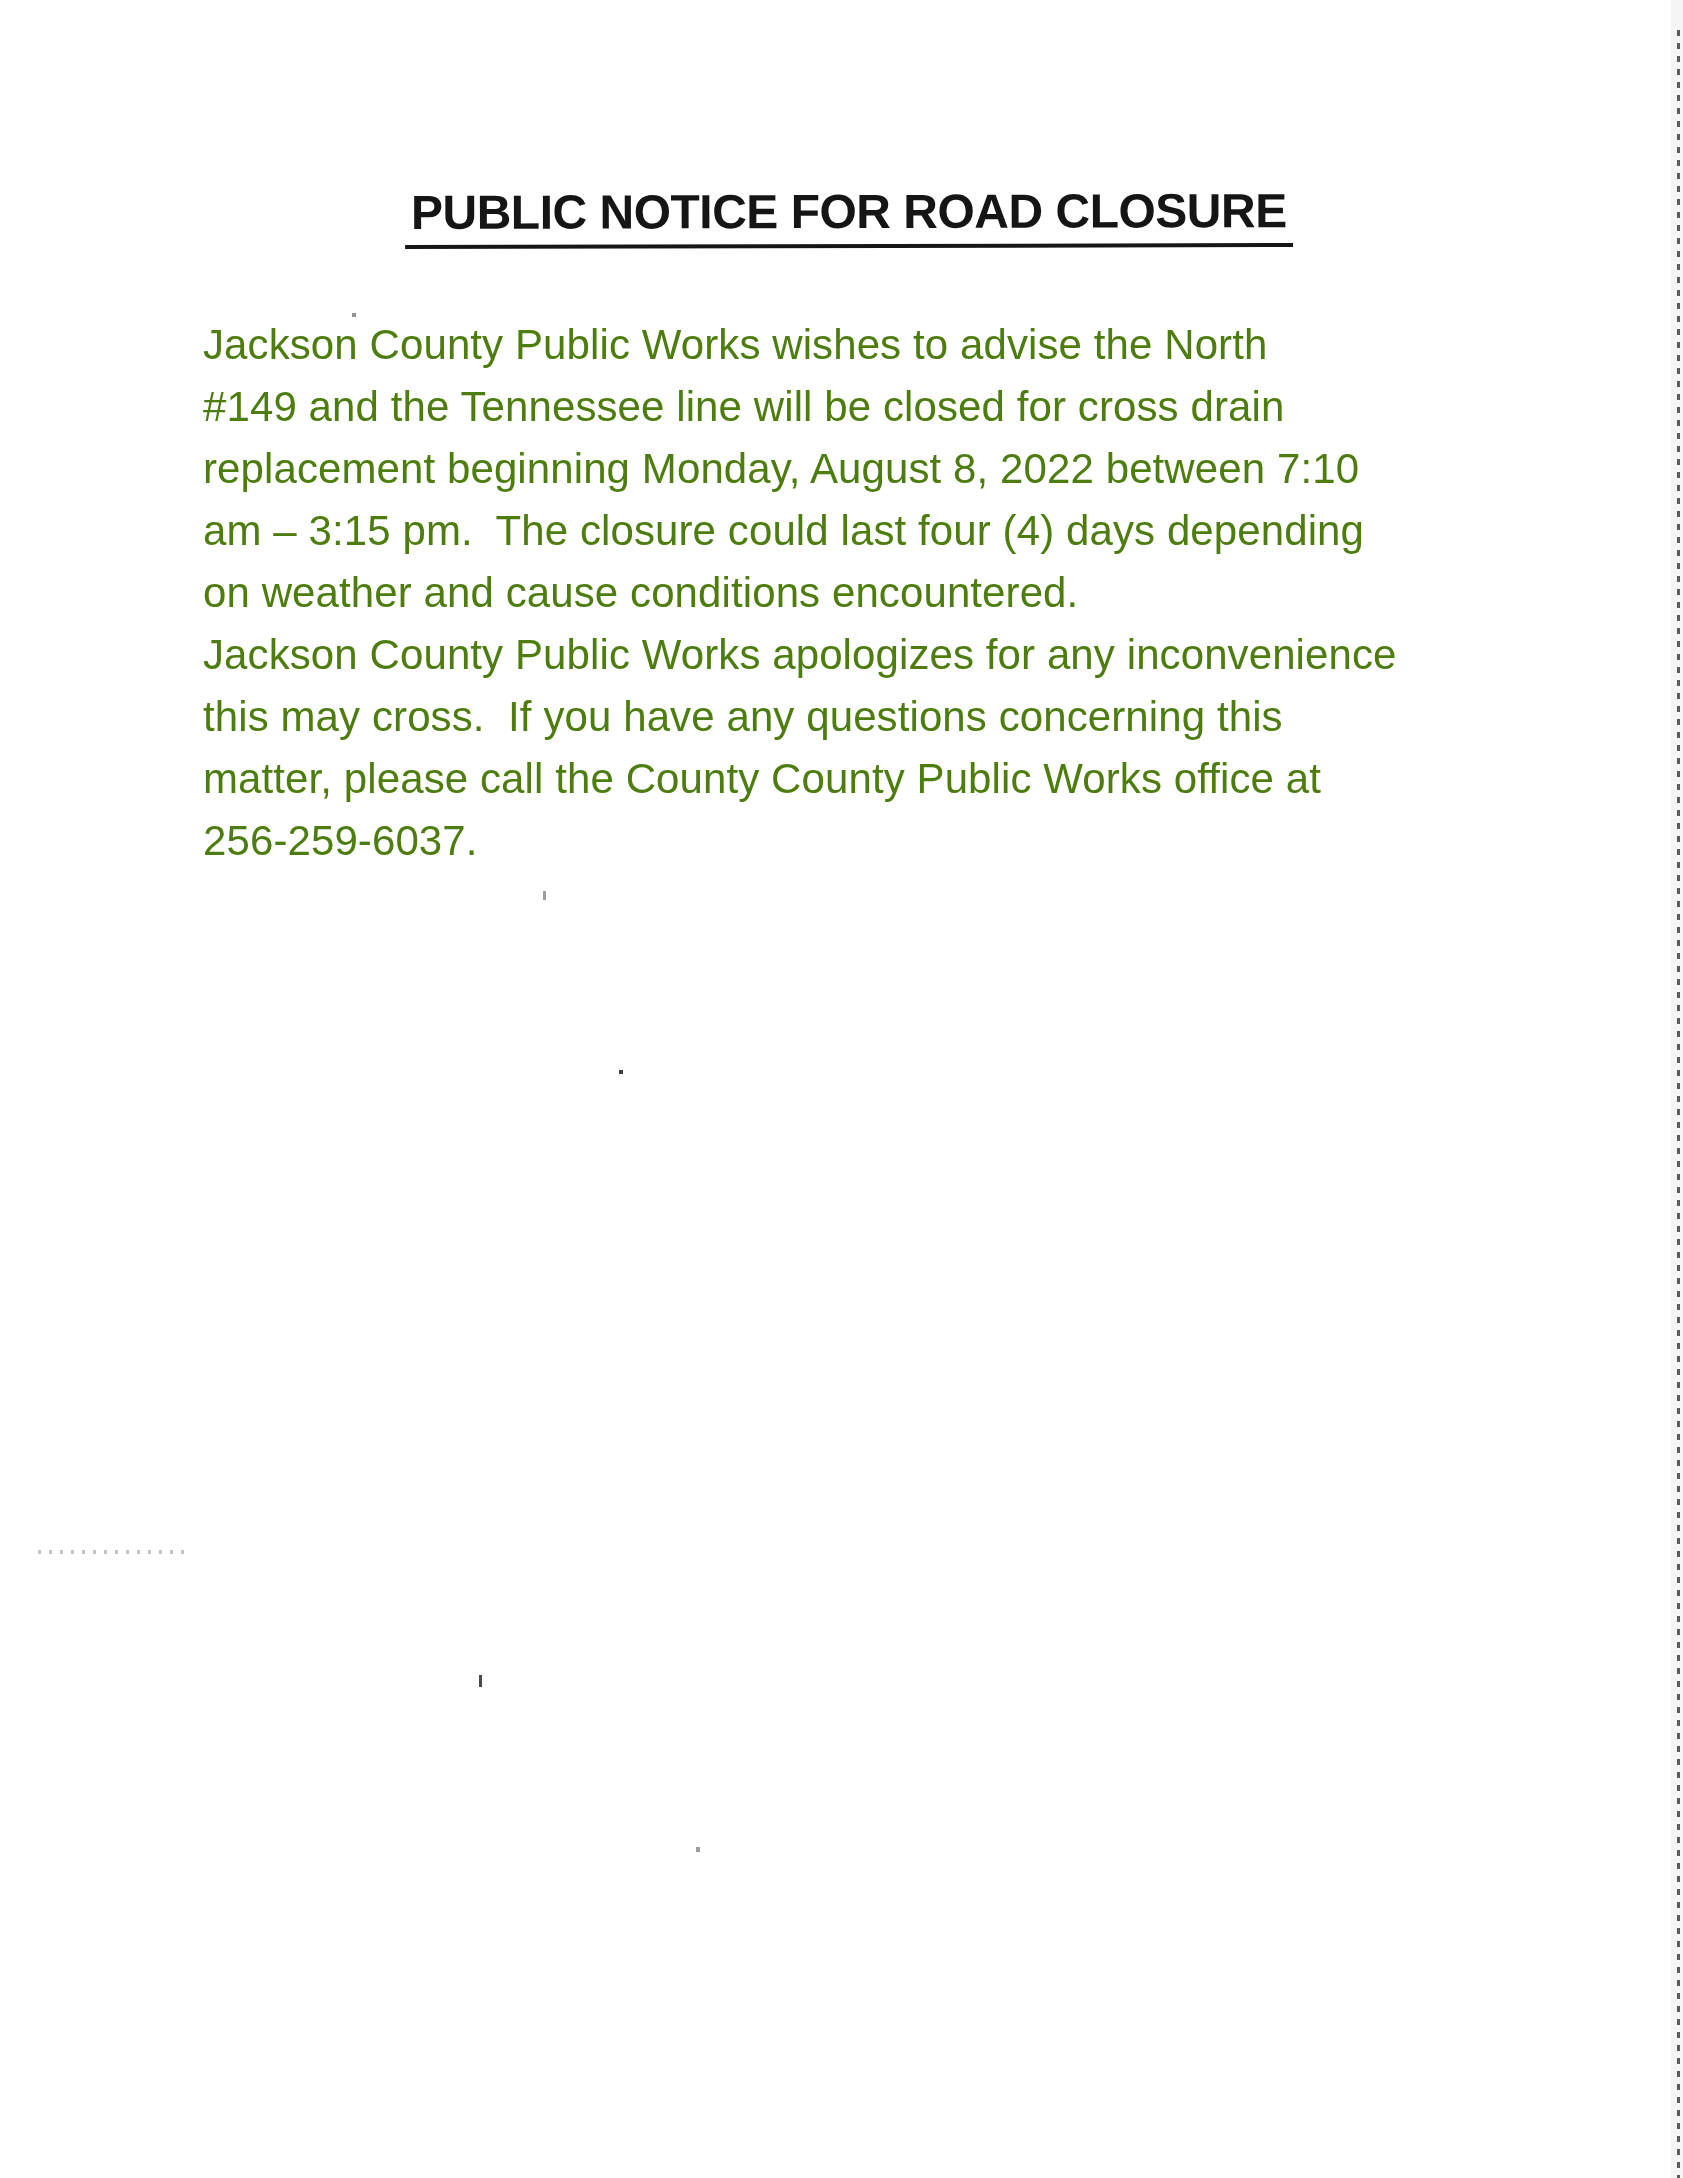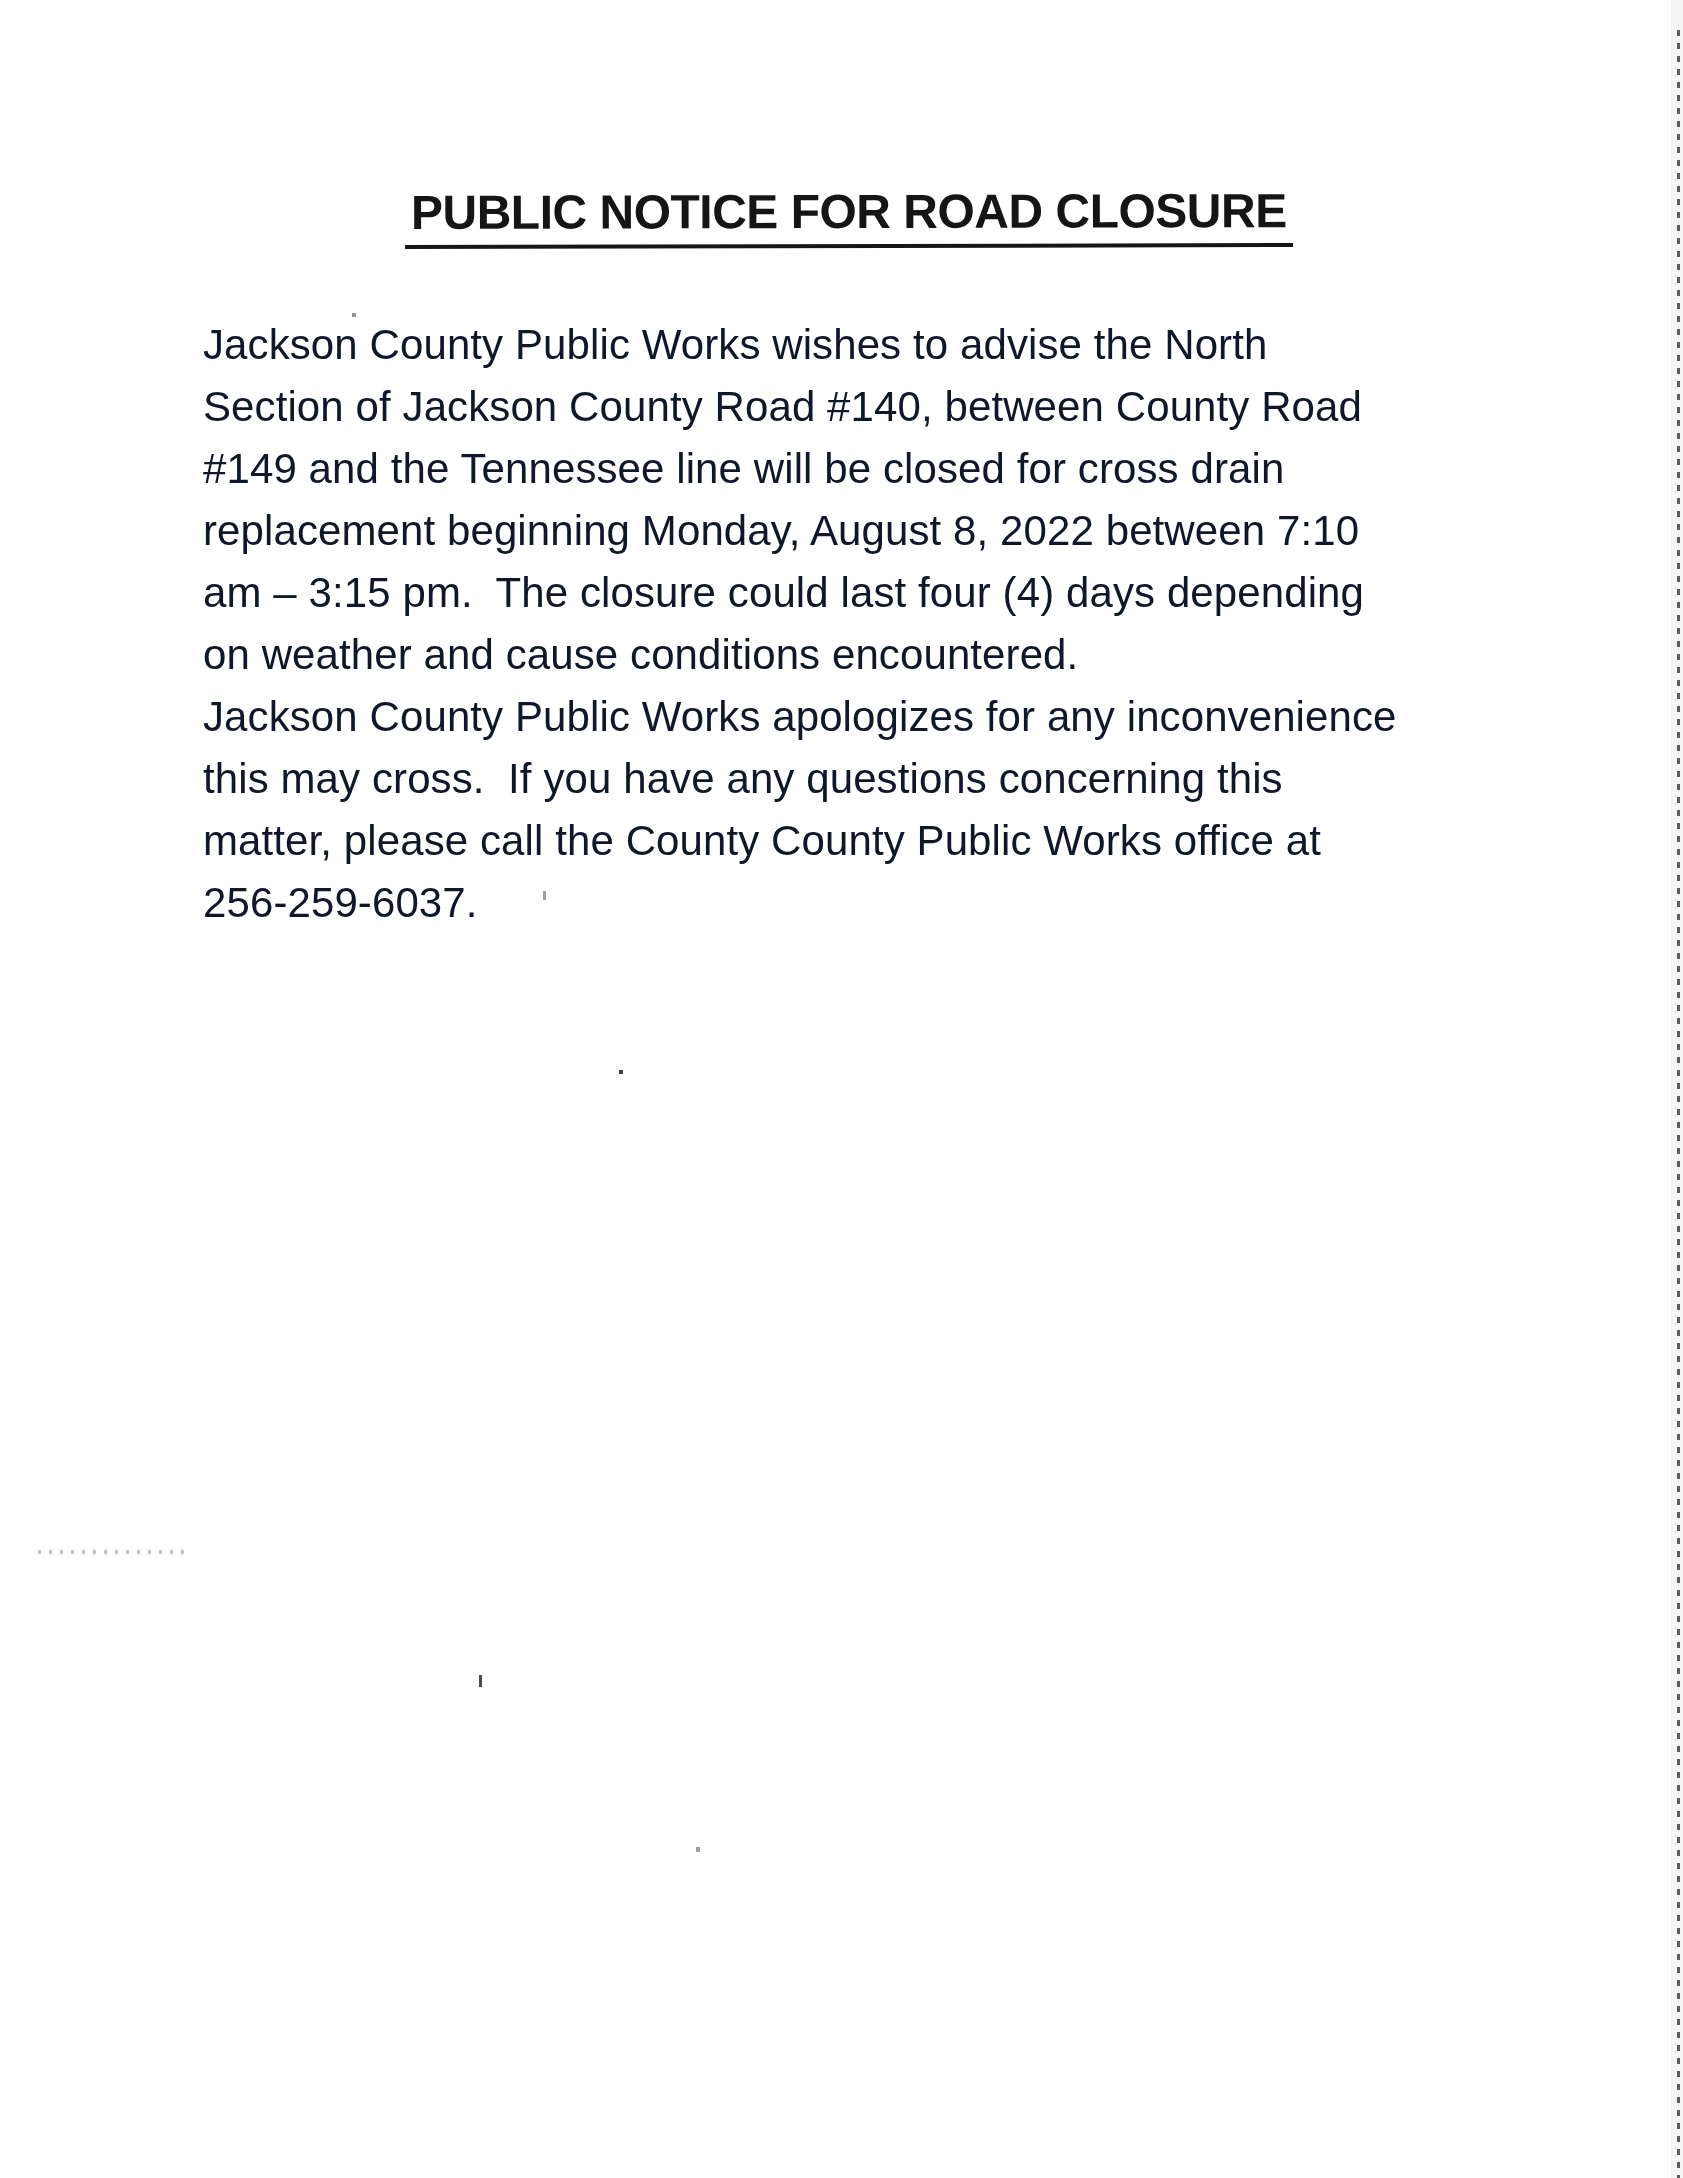--- a/index.html
+++ b/index.html
@@ -42,21 +42,21 @@
   .body-block {
     position: absolute;
     left: 203px;
     top: 314px;
     width: 1307px;
   }
   .notice-line {
     font-size: 42px;
     line-height: 62px;
     white-space: pre;
-    color: #0f172a;
+    color: #4d7c0f;
     letter-spacing: 0.1px;
   }
 
   
   .right-edge-shade {
     position: absolute;
     top: 0;
     right: 0;
     width: 12px;
     height: 2178px;
@@ -99,21 +99,20 @@
 <body>
 
 <div id="page">
 
   <div class="title-wrap">
     <span class="title-text">PUBLIC NOTICE FOR ROAD CLOSURE</span>
   </div>
 
   <div class="body-block">
     <div class="notice-line">Jackson County Public Works wishes to advise the North</div>
-    <div class="notice-line">Section of Jackson County Road #140, between County Road</div>
     <div class="notice-line">#149 and the Tennessee line will be closed for cross drain</div>
     <div class="notice-line">replacement beginning Monday, August 8, 2022 between 7:10</div>
     <div class="notice-line">am – 3:15 pm.  The closure could last four (4) days depending</div>
     <div class="notice-line">on weather and cause conditions encountered.</div>
     <div class="notice-line">Jackson County Public Works apologizes for any inconvenience</div>
     <div class="notice-line">this may cross.  If you have any questions concerning this</div>
     <div class="notice-line">matter, please call the County County Public Works office at</div>
     <div class="notice-line">256-259-6037.</div>
   </div>
 

